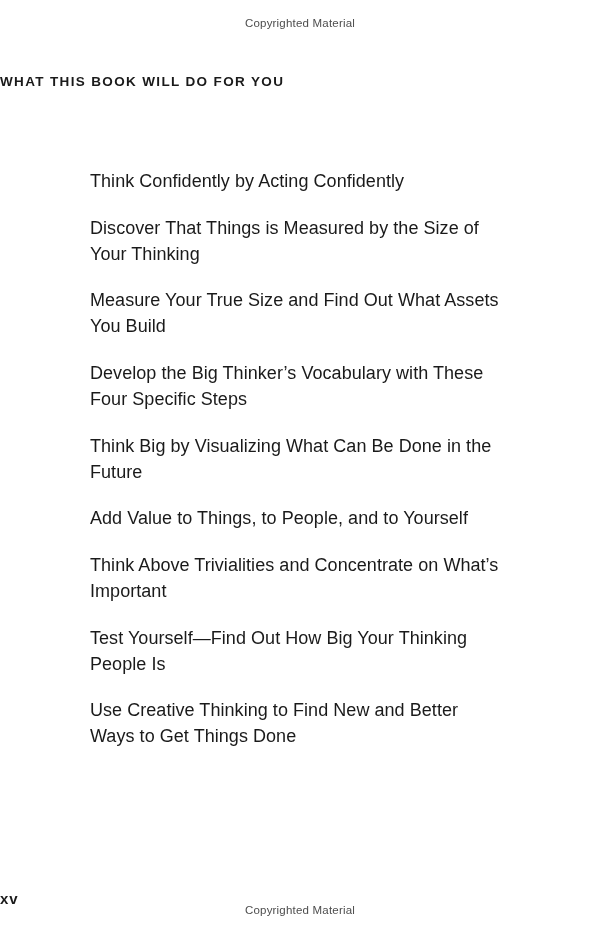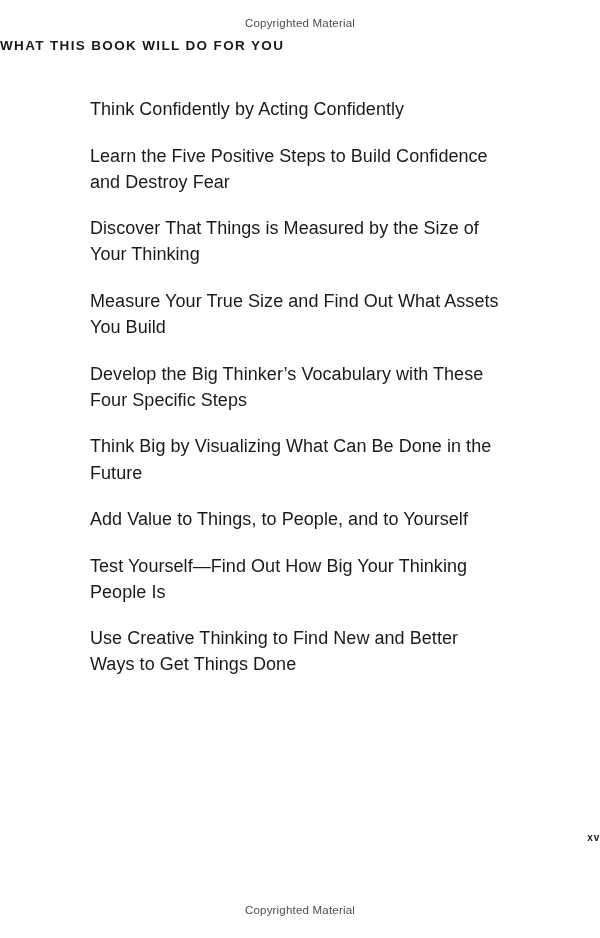--- a/index.html
+++ b/index.html
@@ -13,20 +13,21 @@
     font-family: "Liberation Sans", sans-serif;
     color: #1a1a1a;
     position: relative;
     overflow: hidden;
   }
   .page {
     position: absolute;
     inset: 0;
     display: flex;
     flex-direction: column;
+    gap: 36px;
   }
   .watermark-top {
     text-align: center;
     font-size: 11.5px;
     color: #4d4d4d;
     letter-spacing: 0.2px;
     padding-top: 17px;
   }
   .heading {
     text-align: left;
@@ -44,23 +45,23 @@
     font-size: 18px;
     line-height: 1.45;
     margin: 0 0 20.5px 0;
     padding: 0 100px 0 90px;
     letter-spacing: 0.05px;
   }
   .folio {
     position: absolute;
     left: 0;
     right: 0;
-    top: 832px;
-    text-align: right;
-    font-size: 10px;
+    top: 890px;
+    text-align: left;
+    font-size: 15px;
     font-weight: bold;
     letter-spacing: 0.8px;
   }
   .watermark-bottom {
     position: absolute;
     left: 0;
     right: 0;
     top: 904px;
     text-align: center;
     font-size: 11.5px;
@@ -72,26 +73,26 @@
 <body>
 
 <div class="page">
 
   <div class="watermark-top">Copyrighted Material</div>
 
   <h1 class="heading">WHAT THIS BOOK WILL DO FOR YOU</h1>
 
   <ul class="list">
     <li class="list-item">Think Confidently by Acting Confidently</li>
-    <li class="list-item">Learn the Five Positive Steps to Build Confidence and Destroy Fear</li>
     <li class="list-item">Discover That Things is Measured by the Size of Your Thinking</li>
     <li class="list-item">Measure Your True Size and Find Out What Assets You Build</li>
     <li class="list-item">Develop the Big Thinker’s Vocabulary with These Four Specific Steps</li>
     <li class="list-item">Think Big by Visualizing What Can Be Done in the Future</li>
     <li class="list-item">Add Value to Things, to People, and to Yourself</li>
+    <li class="list-item">Think Above Trivialities and Concentrate on What’s Important</li>
     <li class="list-item">Test Yourself—Find Out How Big Your Thinking People Is</li>
     <li class="list-item">Use Creative Thinking to Find New and Better Ways to Get Things Done</li>
   </ul>
 
   <div class="folio">xv</div>
 
   <div class="watermark-bottom">Copyrighted Material</div>
 
 </div>
 

